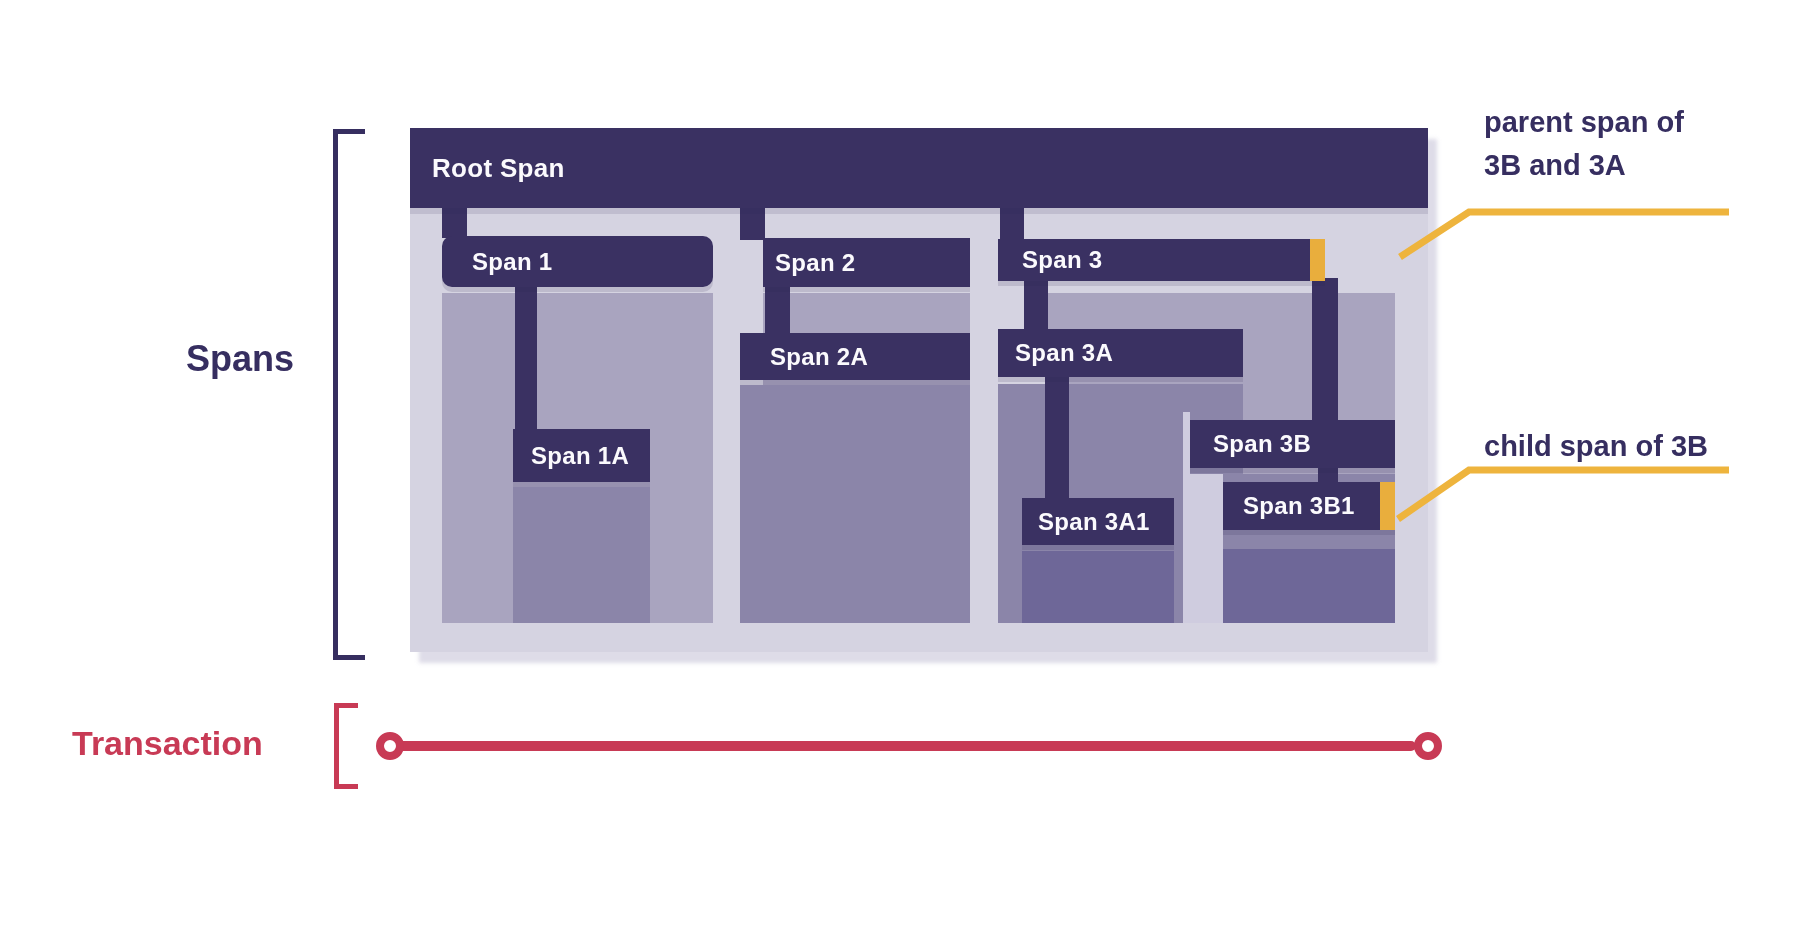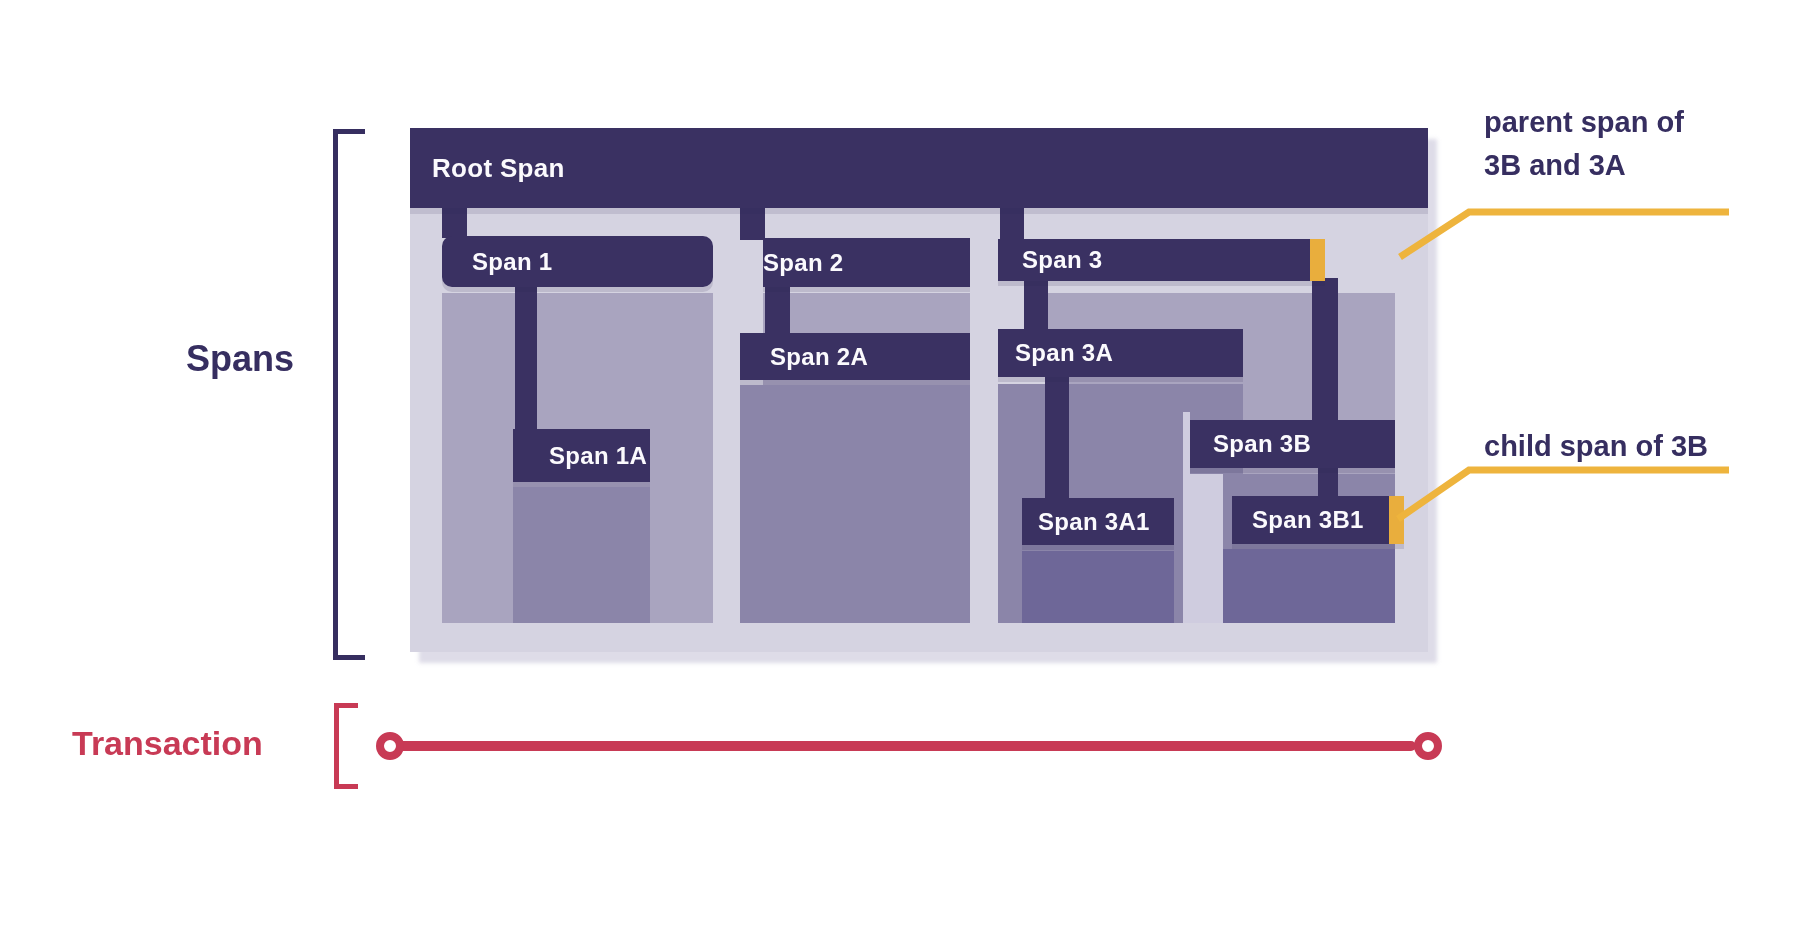--- a/index.html
+++ b/index.html
@@ -65,43 +65,43 @@
   <div class="abs conn" style="left:1045px;top:375px;width:24px;height:124px;"></div>
   <div class="abs conn" style="left:1312px;top:278px;width:26px;height:143px;"></div>
   <div class="abs conn" style="left:1318px;top:466px;width:20px;height:30px;"></div>
 
   <div class="abs bar" style="left:410px;top:128px;width:1018px;height:80px;padding-left:22px;font-size:26px;box-shadow:0 6px 0 rgba(40,32,80,.12);text-align:right;">
     <span>Root Span</span>
   </div>
   <div class="abs bar" style="left:442px;top:236px;width:271px;height:51px;padding-left:30px;border-radius:10px;">
     <span>Span 1</span>
   </div>
-  <div class="abs bar" style="left:513px;top:429px;width:137px;height:53px;padding-left:36px;">
+  <div class="abs bar" style="left:513px;top:429px;width:137px;height:53px;padding-left:18px;">
     <span>Span 1A</span>
   </div>
-  <div class="abs bar" style="left:763px;top:238px;width:207px;height:49px;">
+  <div class="abs bar" style="left:763px;top:238px;width:207px;height:49px;padding-left:12px;">
     <span>Span 2</span>
   </div>
   <div class="abs bar" style="left:740px;top:333px;width:230px;height:47px;padding-left:30px;">
     <span>Span 2A</span>
   </div>
   <div class="abs bar" style="left:998px;top:239px;width:327px;height:42px;padding-left:24px;">
     <span>Span 3</span>
     <span class="tip"></span>
   </div>
   <div class="abs bar" style="left:998px;top:329px;width:245px;height:48px;padding-left:17px;">
     <span>Span 3A</span>
   </div>
   <div class="abs bar" style="left:1022px;top:498px;width:152px;height:47px;padding-left:16px;">
     <span>Span 3A1</span>
   </div>
   <div class="abs bar" style="left:1190px;top:420px;width:205px;height:48px;padding-left:23px;">
     <span>Span 3B</span>
   </div>
-  <div class="abs bar" style="left:1223px;top:496px;width:172px;height:48px;padding-left:20px;margin-left:9px;">
+  <div class="abs bar" style="left:1223px;top:482px;width:172px;height:48px;padding-left:20px;">
     <span>Span 3B1</span>
     <span class="tip"></span>
   </div>
 
   <svg class="overlay" width="1801" height="927" viewBox="0 0 1801 927">
     <polyline points="1400,257 1469,212 1729,212" fill="none" stroke="#eeb43d" stroke-width="7"></polyline>
     <polyline points="1398,519 1469,470 1729,470" fill="none" stroke="#eeb43d" stroke-width="7"></polyline>
   </svg>
 
   <div class="abs ann-text" style="left:1484px;top:101px;">

